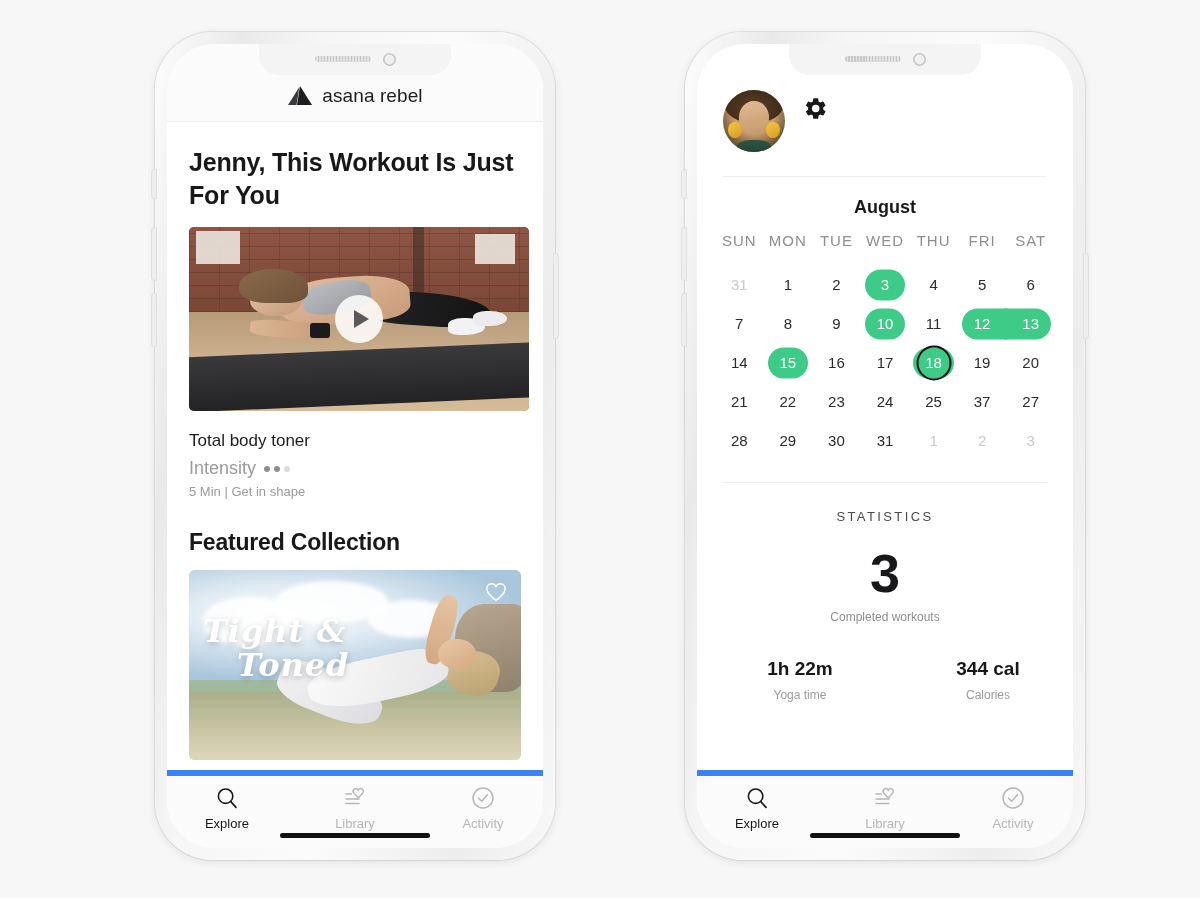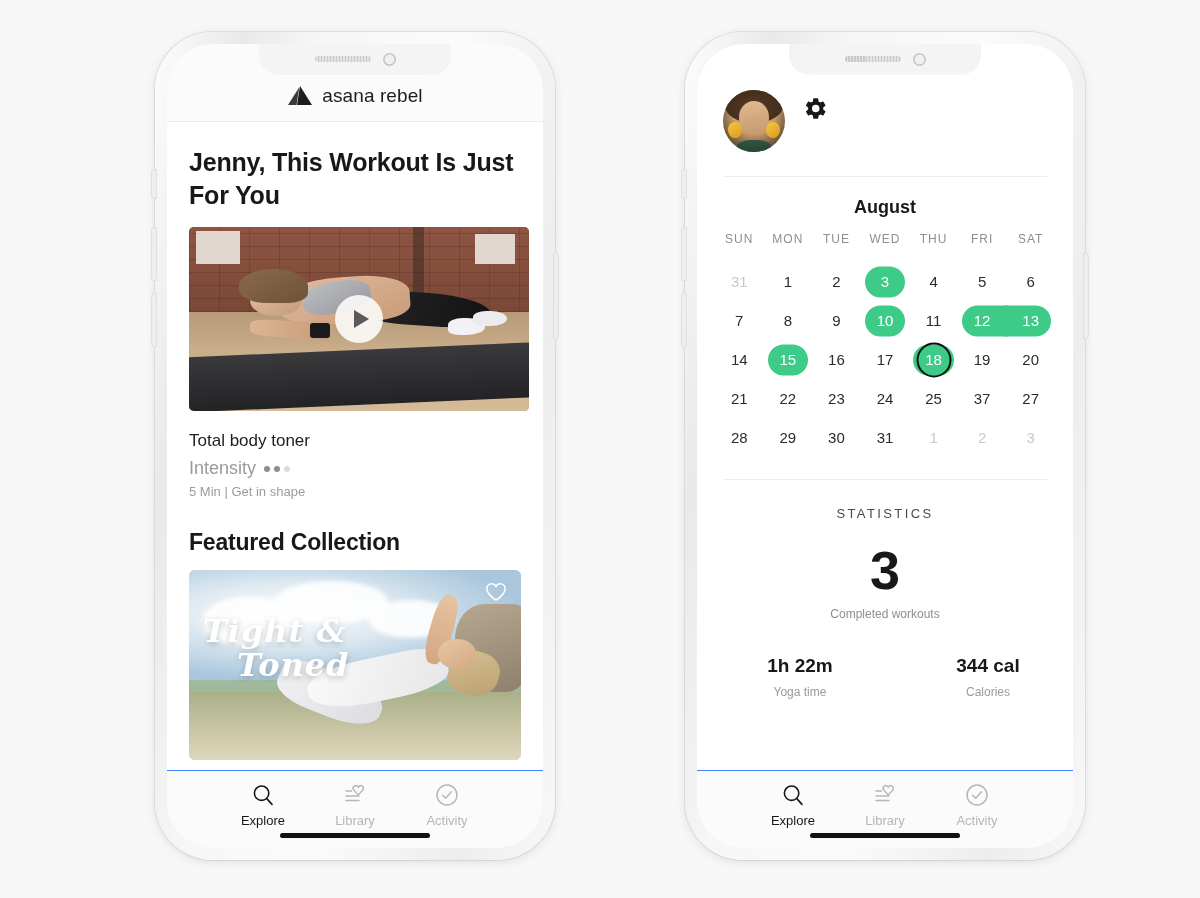--- a/index.html
+++ b/index.html
@@ -162,22 +162,22 @@
     font-family: "DejaVu Serif", serif; font-style: italic; font-weight: bold;
     font-size: 32px; line-height: .95; text-shadow: 0 2px 6px rgba(0,0,0,.22);
     letter-spacing: 1px;
     margin-top: 28px;
   }
   .script .l2 { display:block; margin-left: 34px; margin-top: 4px; }
   .heart-btn { position:absolute; right: 14px; top: 12px; color:#fff; }
 
   
   .tabbar {
-    height: 78px; background: #fbfbfb; border-top: 1px solid #3b82f6;
-    display: flex; align-items: center; justify-content: center;
+    height: 78px; background: #fbfbfb; border-top: 6px solid #3b82f6;
+    display: flex; align-items: center; justify-content: space-between;
     padding: 0 14px 8px;
   }
   .tab { display:flex; flex-direction: column; align-items:center; gap: 6px; width: 92px; }
   .tab-label { font-size: 13px; color: #b6b6b9; }
   .tab.active .tab-label { color: #18181a; }
   .tab svg { display:block; }
   .home-bar {
     position: absolute; left: 50%; bottom: 10px; transform: translateX(-50%);
     width: 150px; height: 5px; border-radius: 3px; background: #111;
   }
@@ -205,21 +205,21 @@
   .gear { margin-top: 6px; }
 
   .divider { height: 1px; background: #ededed; margin: 24px 26px 0; }
 
   .cal-month {
     text-align: center; font-size: 18px; font-weight: bold; color: #18181a;
     padding: 20px 0 14px;
   }
   .cal-grid { display: grid; grid-template-columns: repeat(7, 1fr); padding: 0 18px; }
   .cal-dow {
-    text-align: center; font-size: 12px; color: #8e8e90; letter-spacing: 1px;
+    text-align: center; font-size: 15px; color: #8e8e90; letter-spacing: 1px;
     padding-bottom: 16px;
   }
   .cal-cell {
     height: 39px; display: flex; align-items: center; justify-content: center;
     position: relative; font-size: 15px; color: #2b2b2d;
   }
   .cal-cell.muted { color: #c9c9cc; }
   .cal-pill {
     position: absolute; top: 50%; left: 0; right: 0; transform: translateY(-50%);
     height: 31px; background: #3ECB87; border-radius: 16px; z-index: 0;

